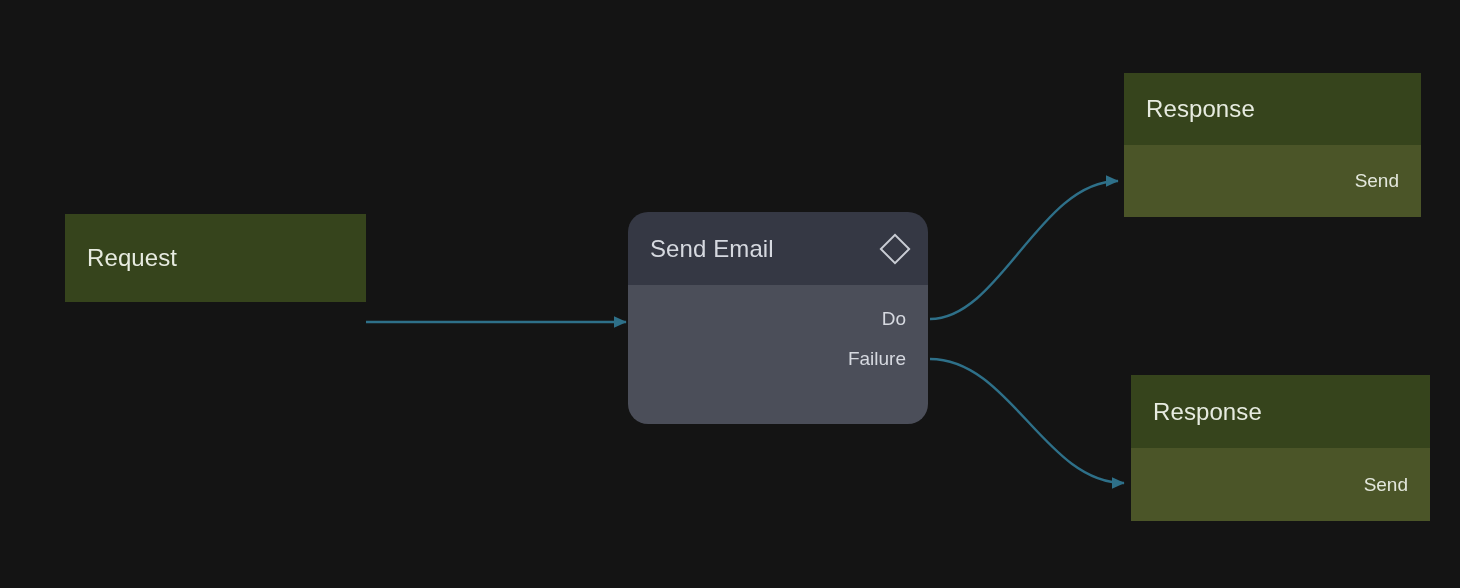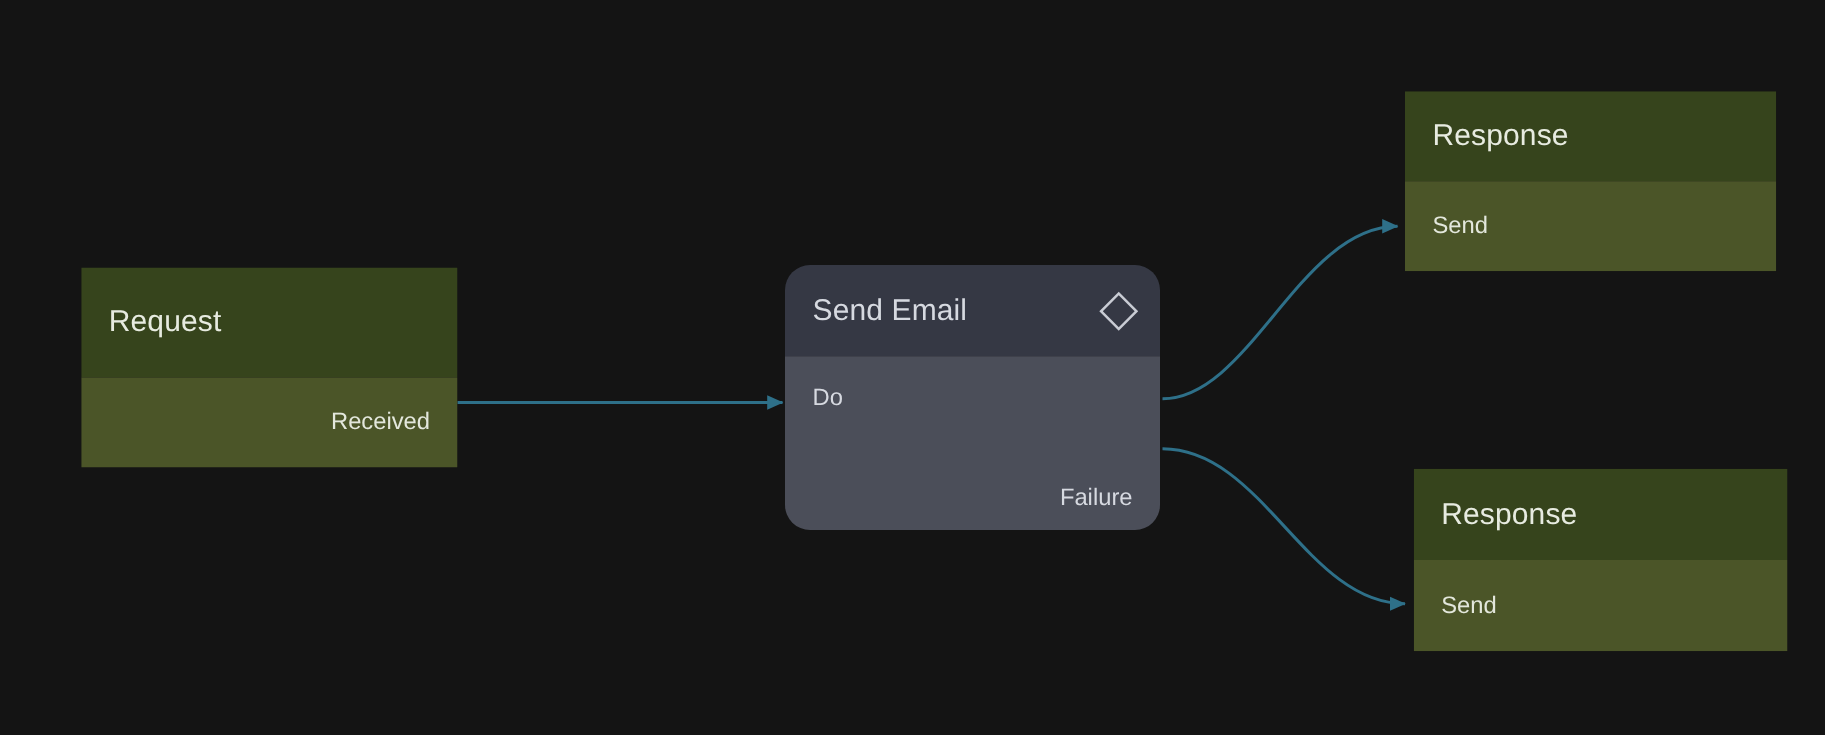--- a/index.html
+++ b/index.html
@@ -38,20 +38,21 @@
     justify-content: space-between;
     padding: 0 22px;
     font-size: 24px;
     letter-spacing: 0.1px;
   }
   .node-body {
     box-sizing: border-box;
     position: relative;
     display: flex;
     flex-direction: column;
+    align-items: flex-end;
   }
   .port-row {
     display: flex;
     align-items: center;
     height: 40px;
     font-size: 19px;
     padding: 0 22px;
     box-sizing: border-box;
     white-space: nowrap;
   }
@@ -92,21 +93,21 @@
     flex: 0 0 auto;
   }
 
   
   #node-request       { left: 65px;   top: 214px;  width: 301px; }
   #node-request .node-header { height: 88px; }
   #node-request .node-body   { height: 72px; justify-content: center; }
 
   #node-sendemail     { left: 628px;  top: 212px;  width: 300px; border-radius: 20px; }
   #node-sendemail .node-header { height: 73px; }
-  #node-sendemail .node-body   { height: 139px; padding-top: 14px; gap: 40px; }
+  #node-sendemail .node-body   { height: 139px; padding-top: 14px; }
 
   #node-response-top  { left: 1124px; top: 73px;   width: 297px; }
   #node-response-top .node-header { height: 72px; }
   #node-response-top .node-body   { height: 72px; justify-content: center; }
 
   #node-response-bottom { left: 1131px; top: 375px; width: 299px; }
   #node-response-bottom .node-header { height: 73px; }
   #node-response-bottom .node-body   { height: 73px; justify-content: center; }
 </style>
 </head>
@@ -124,25 +125,20 @@
     <path d="M 366,322 C 450,322 530,322 626,322" fill="none" stroke="#2e7089" stroke-width="2.4" marker-end="url(#arrow)"></path>
 
     <path d="M 930,319 C 1000,319 1040,181 1118,181" fill="none" stroke="#2e7089" stroke-width="2.4" marker-end="url(#arrow)"></path>
 
     <path d="M 930,359 C 1010,359 1045,483 1124,483" fill="none" stroke="#2e7089" stroke-width="2.4" marker-end="url(#arrow)"></path>
   </svg>
 
   <div class="node node-green" id="node-request">
     <div class="node-header">
       <span>Request</span>
-    </div>
-    <div class="node-body">
-      <div class="port-row out">
-        <span>Received</span>
-      </div>
     </div>
 
   </div>
 
   <div class="node node-grey" id="node-sendemail">
     <div class="node-header">
       <span>Send Email</span>
       <span class="diamond-icon"></span>
     </div>
     <div class="node-body">

